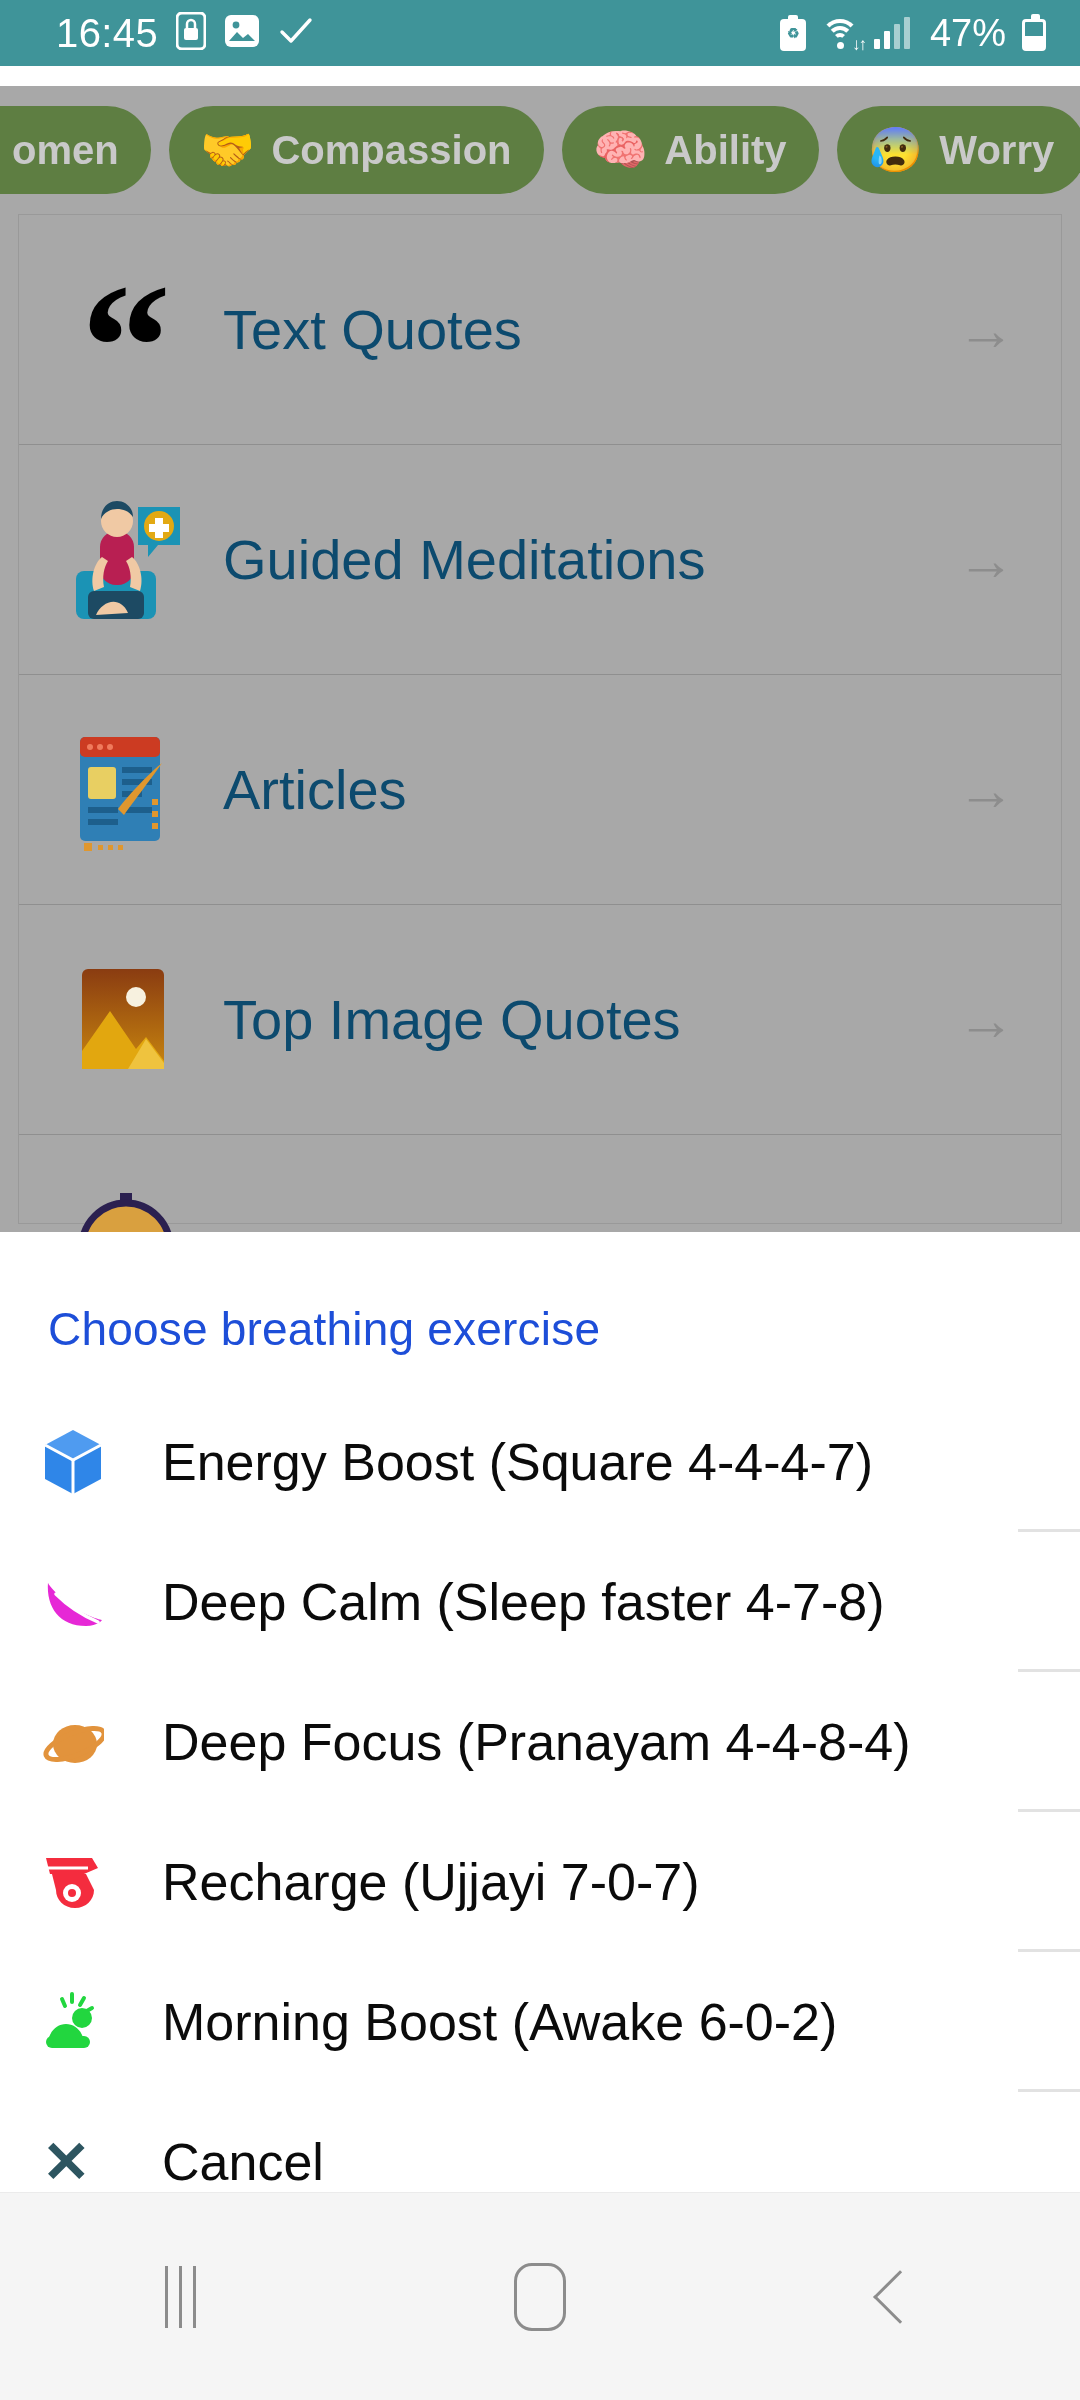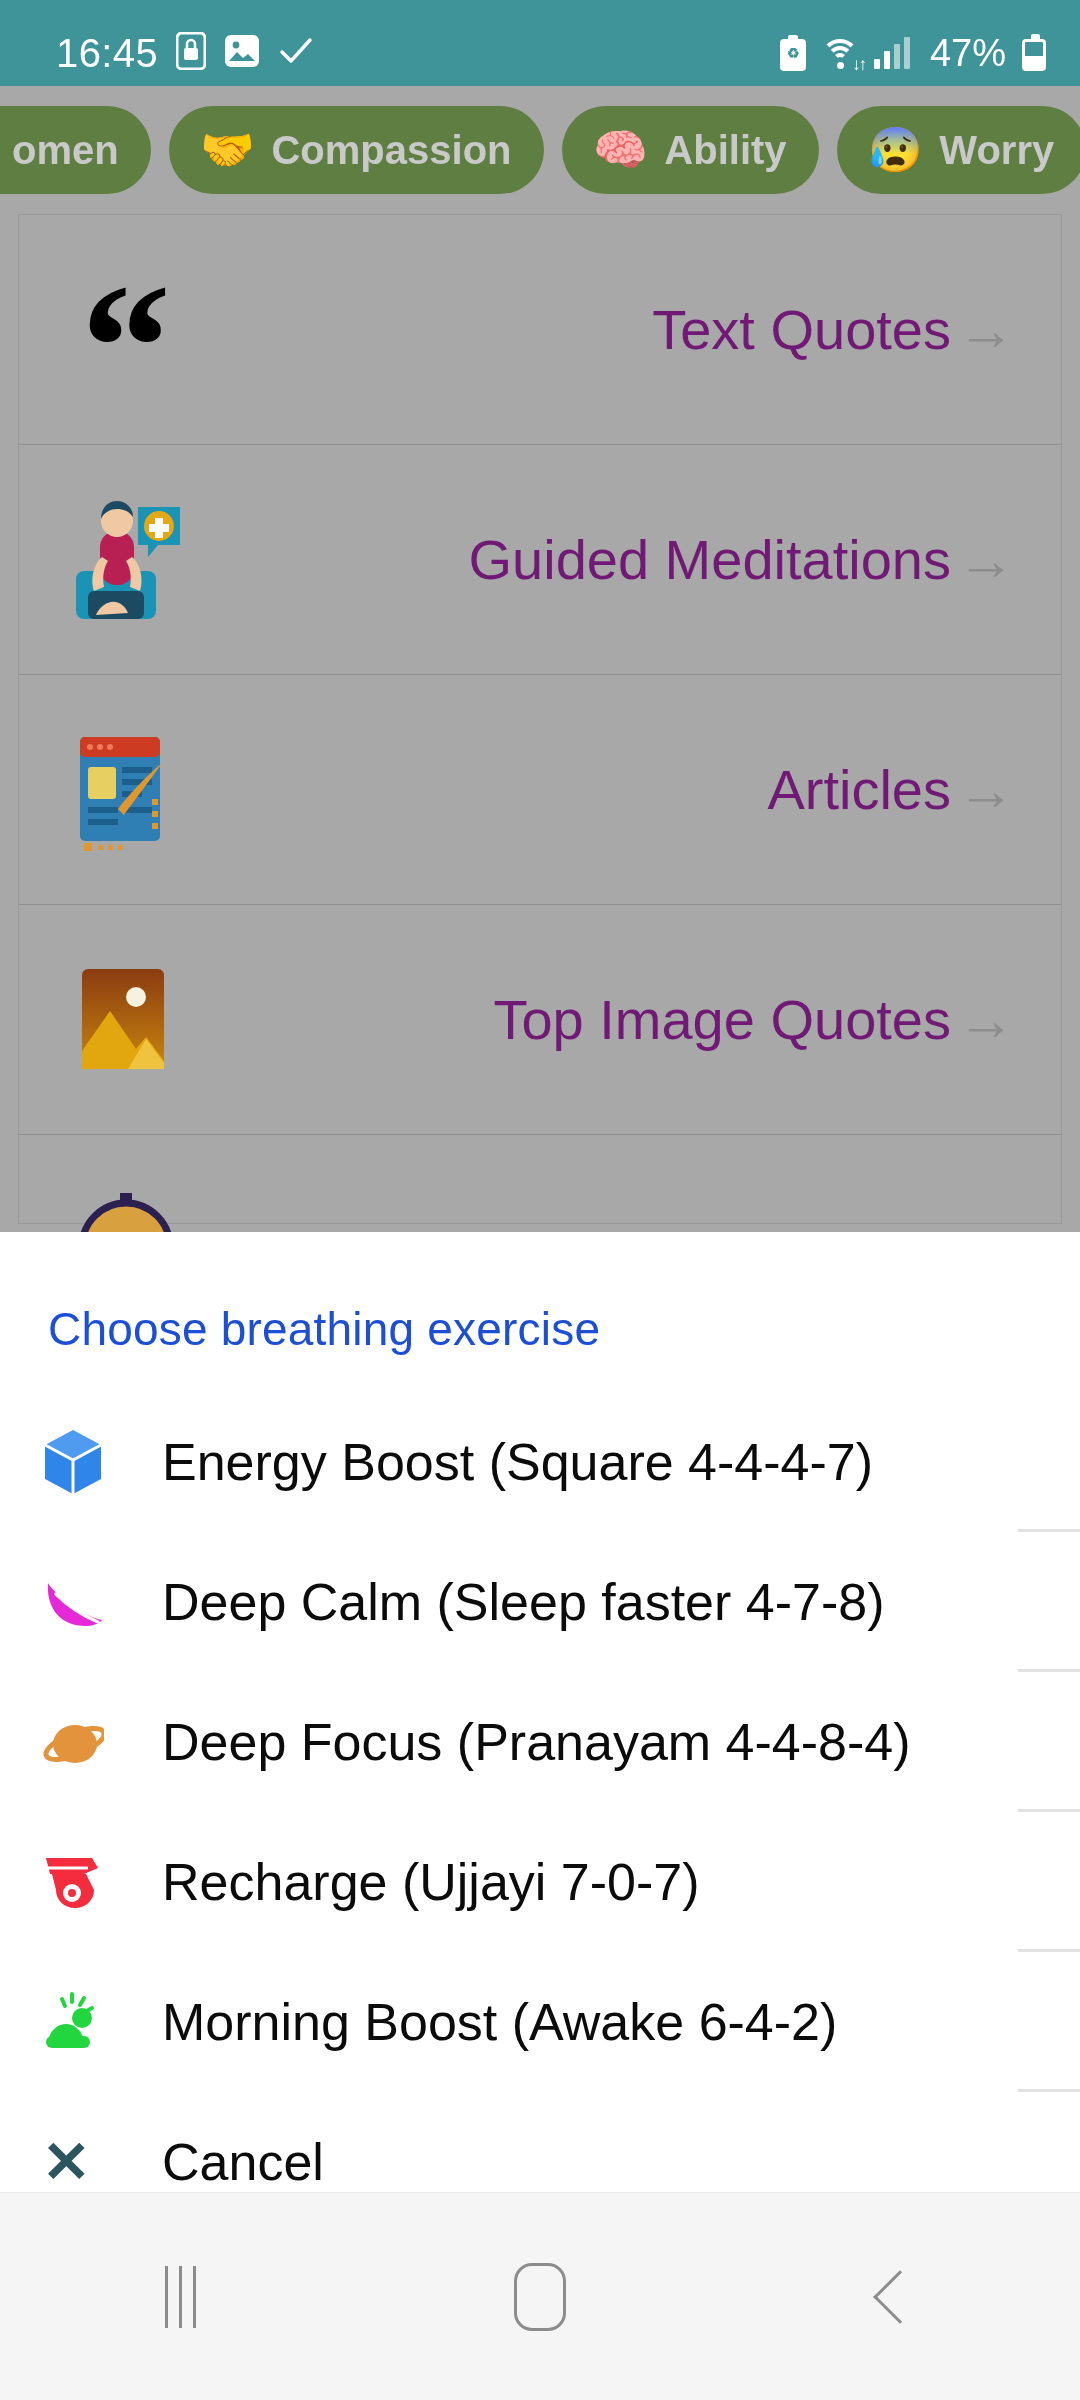--- a/index.html
+++ b/index.html
@@ -6,21 +6,21 @@
   html,body { width:1080px; height:2400px; }
   body {
     font-family:"Liberation Sans", sans-serif;
     background:#ffffff;
     overflow:hidden;
     position:relative;
   }
 
   
   .status-bar{
-    position:absolute; top:0; left:0; width:1080px; height:106px;
+    position:absolute; top:0; left:0; width:1080px; height:66px;
     background:#3f9499;
     display:flex; align-items:center; justify-content:space-between;
     padding:0 34px 0 56px;
   }
   .status-left{ display:flex; align-items:center; gap:18px; }
   .status-clock{ color:#ffffff; font-size:40px; letter-spacing:.4px; }
   .status-right{ display:flex; align-items:center; gap:14px; }
 
   .ic{ display:inline-block; }
 
@@ -114,21 +114,21 @@
     height:230px; display:flex; align-items:center;
     border-bottom:1px solid #8f8f8f;
     padding:0 40px 0 32px;
   }
   .row:last-child{ border-bottom:none; }
   .row-icon{
     width:150px; flex:0 0 150px; display:flex; align-items:center;
     justify-content:center; font-size:112px; line-height:1;
   }
   .row-title{
-    flex:1; font-size:56px; color:#701a75; padding-left:22px; white-space:nowrap;text-align:right;
+    flex:1; font-size:56px; color:#0c4a6e; padding-left:22px; white-space:nowrap;
   }
   .row-arrow{
     width:70px; flex:0 0 70px; display:flex; align-items:center;
     justify-content:center; color:#8d8d8d; font-size:58px; line-height:1;
   }
   .quote-mark{
     font-size:180px; color:#000; line-height:0.62;
     font-family:"Liberation Serif", serif; font-weight:bold;
     margin-top:34px;
   }
@@ -401,21 +401,21 @@
             <path d="M30 6v8"></path>
               <path d="M42 10l-4 7"></path>
               <path d="M50 20l-7 4"></path>
               <path d="M20 11l3 7"></path>
           </g>
           <circle cx="40" cy="30" r="10" fill="#22d63f"></circle>
           <path d="M6 56c0-11 8-20 18-20s18 9 18 20z" fill="#22d63f"></path>
           <rect x="4" y="48" width="44" height="12" rx="6" fill="#22d63f"></rect>
         </svg>
       </div>
-      <div class="opt-label">Morning Boost (Awake 6-4-2)</div>
+      <div class="opt-label">Morning Boost (Awake 6-0-2)</div>
       <span class="edge-divider"></span>
     </div>
 
     <div class="opt cancel">
       <div class="opt-icon">✕</div>
       <div class="opt-label">Cancel</div>
       <span class="edge-divider"></span>
     </div>
 
   </div>

